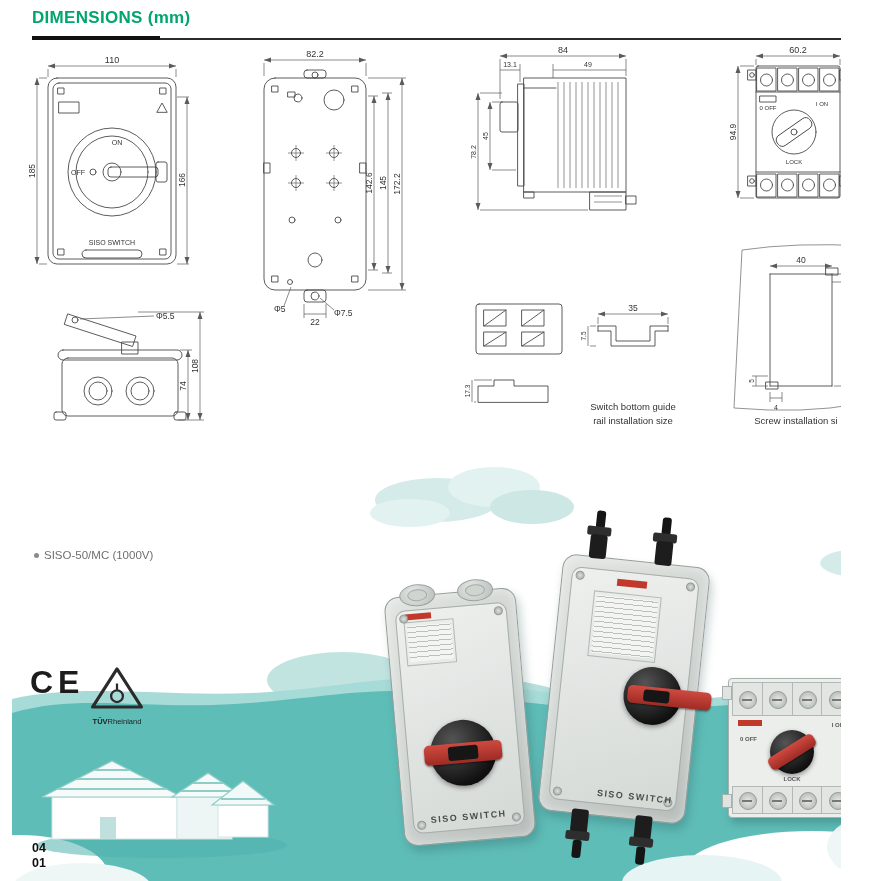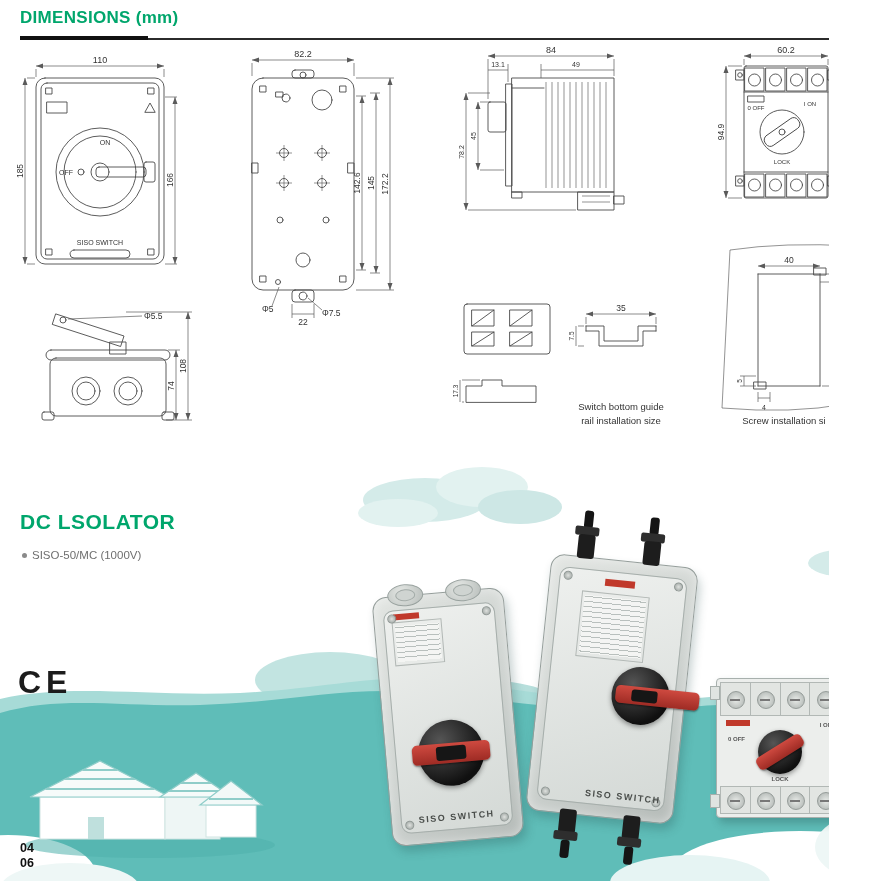--- a/index.html
+++ b/index.html
@@ -1,17 +1,17 @@
 <!DOCTYPE html>
 <html><head>
 <meta charset="utf-8">
 <style>
   html,body{margin:0;padding:0;background:#fff;}
   .page{position:relative;width:829px;height:881px;background:#fff;overflow:hidden;
-        font-family:"Liberation Sans",sans-serif;}
+        font-family:"Liberation Sans",sans-serif;margin-left:12px;}
   
   .hdr-title{position:absolute;left:20px;top:8px;font-size:17px;font-weight:bold;
              color:#00a66c;letter-spacing:.3px;}
   .rule{position:absolute;left:20px;top:38px;width:838px;height:2px;background:#2b2b2b;}
   .rule::before{content:'';position:absolute;left:0;top:-2px;width:128px;height:4px;background:#111;}
   
   .dwg{position:absolute;}
   .dwg text{font-family:"Liberation Sans",sans-serif;fill:#333;}
   .ln{fill:none;stroke:#4a4a4a;stroke-width:0.9;stroke-linejoin:round;stroke-linecap:round;}
   .ln2{fill:none;stroke:#4a4a4a;stroke-width:0.6;}
@@ -462,26 +462,33 @@
       <polygon points="160,342 196,318 232,342" fill="#f6fbfa" stroke="#8fcdc9" stroke-width="1.2"></polygon>
       <line x1="169" y1="336" x2="223" y2="336" stroke="#8fcdc9" stroke-width="2"></line>
       <line x1="181" y1="328" x2="211" y2="328" stroke="#8fcdc9" stroke-width="2"></line>
       <rect x="88" y="362" width="16" height="22" fill="#bfe0dd"></rect>
       <rect x="206" y="350" width="50" height="32" fill="#ffffff" stroke="#cfe4e2"></rect>
       <polygon points="200,350 231,326 262,350" fill="#f2f9f8" stroke="#8fcdc9" stroke-width="1.2"></polygon>
       <line x1="209" y1="344" x2="253" y2="344" stroke="#8fcdc9" stroke-width="2"></line>
     </g>
   </svg>
 
-  <div class="prod-title">DC LSOLATOR</div>
   <div class="prod-sub">
     <span class="dot"></span>
     <span>SISO-50/MC (1000V)</span>
   </div>
   <div class="ce">CE</div>
+  <div class="tuv">
+    <svg width="58" height="48" viewBox="0 0 64 52">
+      <path d="M32,5 L59,47 L5,47 Z" fill="none" stroke="#2b2b2b" stroke-width="3.5" stroke-linejoin="round"></path>
+      <circle cx="32" cy="35" r="6.5" fill="none" stroke="#2b2b2b" stroke-width="2.5"></circle>
+      <line x1="32" y1="28" x2="32" y2="21" stroke="#2b2b2b" stroke-width="2.5"></line>
+    </svg>
+    <div class="tuv-label"><b>TÜV</b><span>Rheinland</span></div>
+  </div>
 
   <div class="sw" style="left:382px;top:592px;width:132px;height:250px;transform:rotate(-5deg);">
     <div class="swbody"></div>
     <div class="gland" style="left:16px;top:-11px;"></div>
     <div class="gland" style="left:74px;top:-11px;"></div>
     <div class="swpanel" style="left:10px;top:14px;right:10px;bottom:12px;"></div>
     <div class="lbl" style="left:18px;top:26px;width:44px;height:36px;"></div>
     <div class="redtag" style="left:20px;top:18px;width:26px;height:6px;"></div>
     <div class="screwdot" style="left:14px;top:18px;"></div>
     <div class="screwdot" style="right:14px;top:18px;"></div>
@@ -568,16 +575,16 @@
           <div class="dinscrew"></div>
         </div>
       <div class="dincell">
           <div class="dinscrew"></div>
         </div>
     </div>
   </div>
 
   <div class="pagenums">
     <div>04</div>
-    <div>06</div>
+    <div>01</div>
   </div>
 
 </div>
 
 </body></html>

